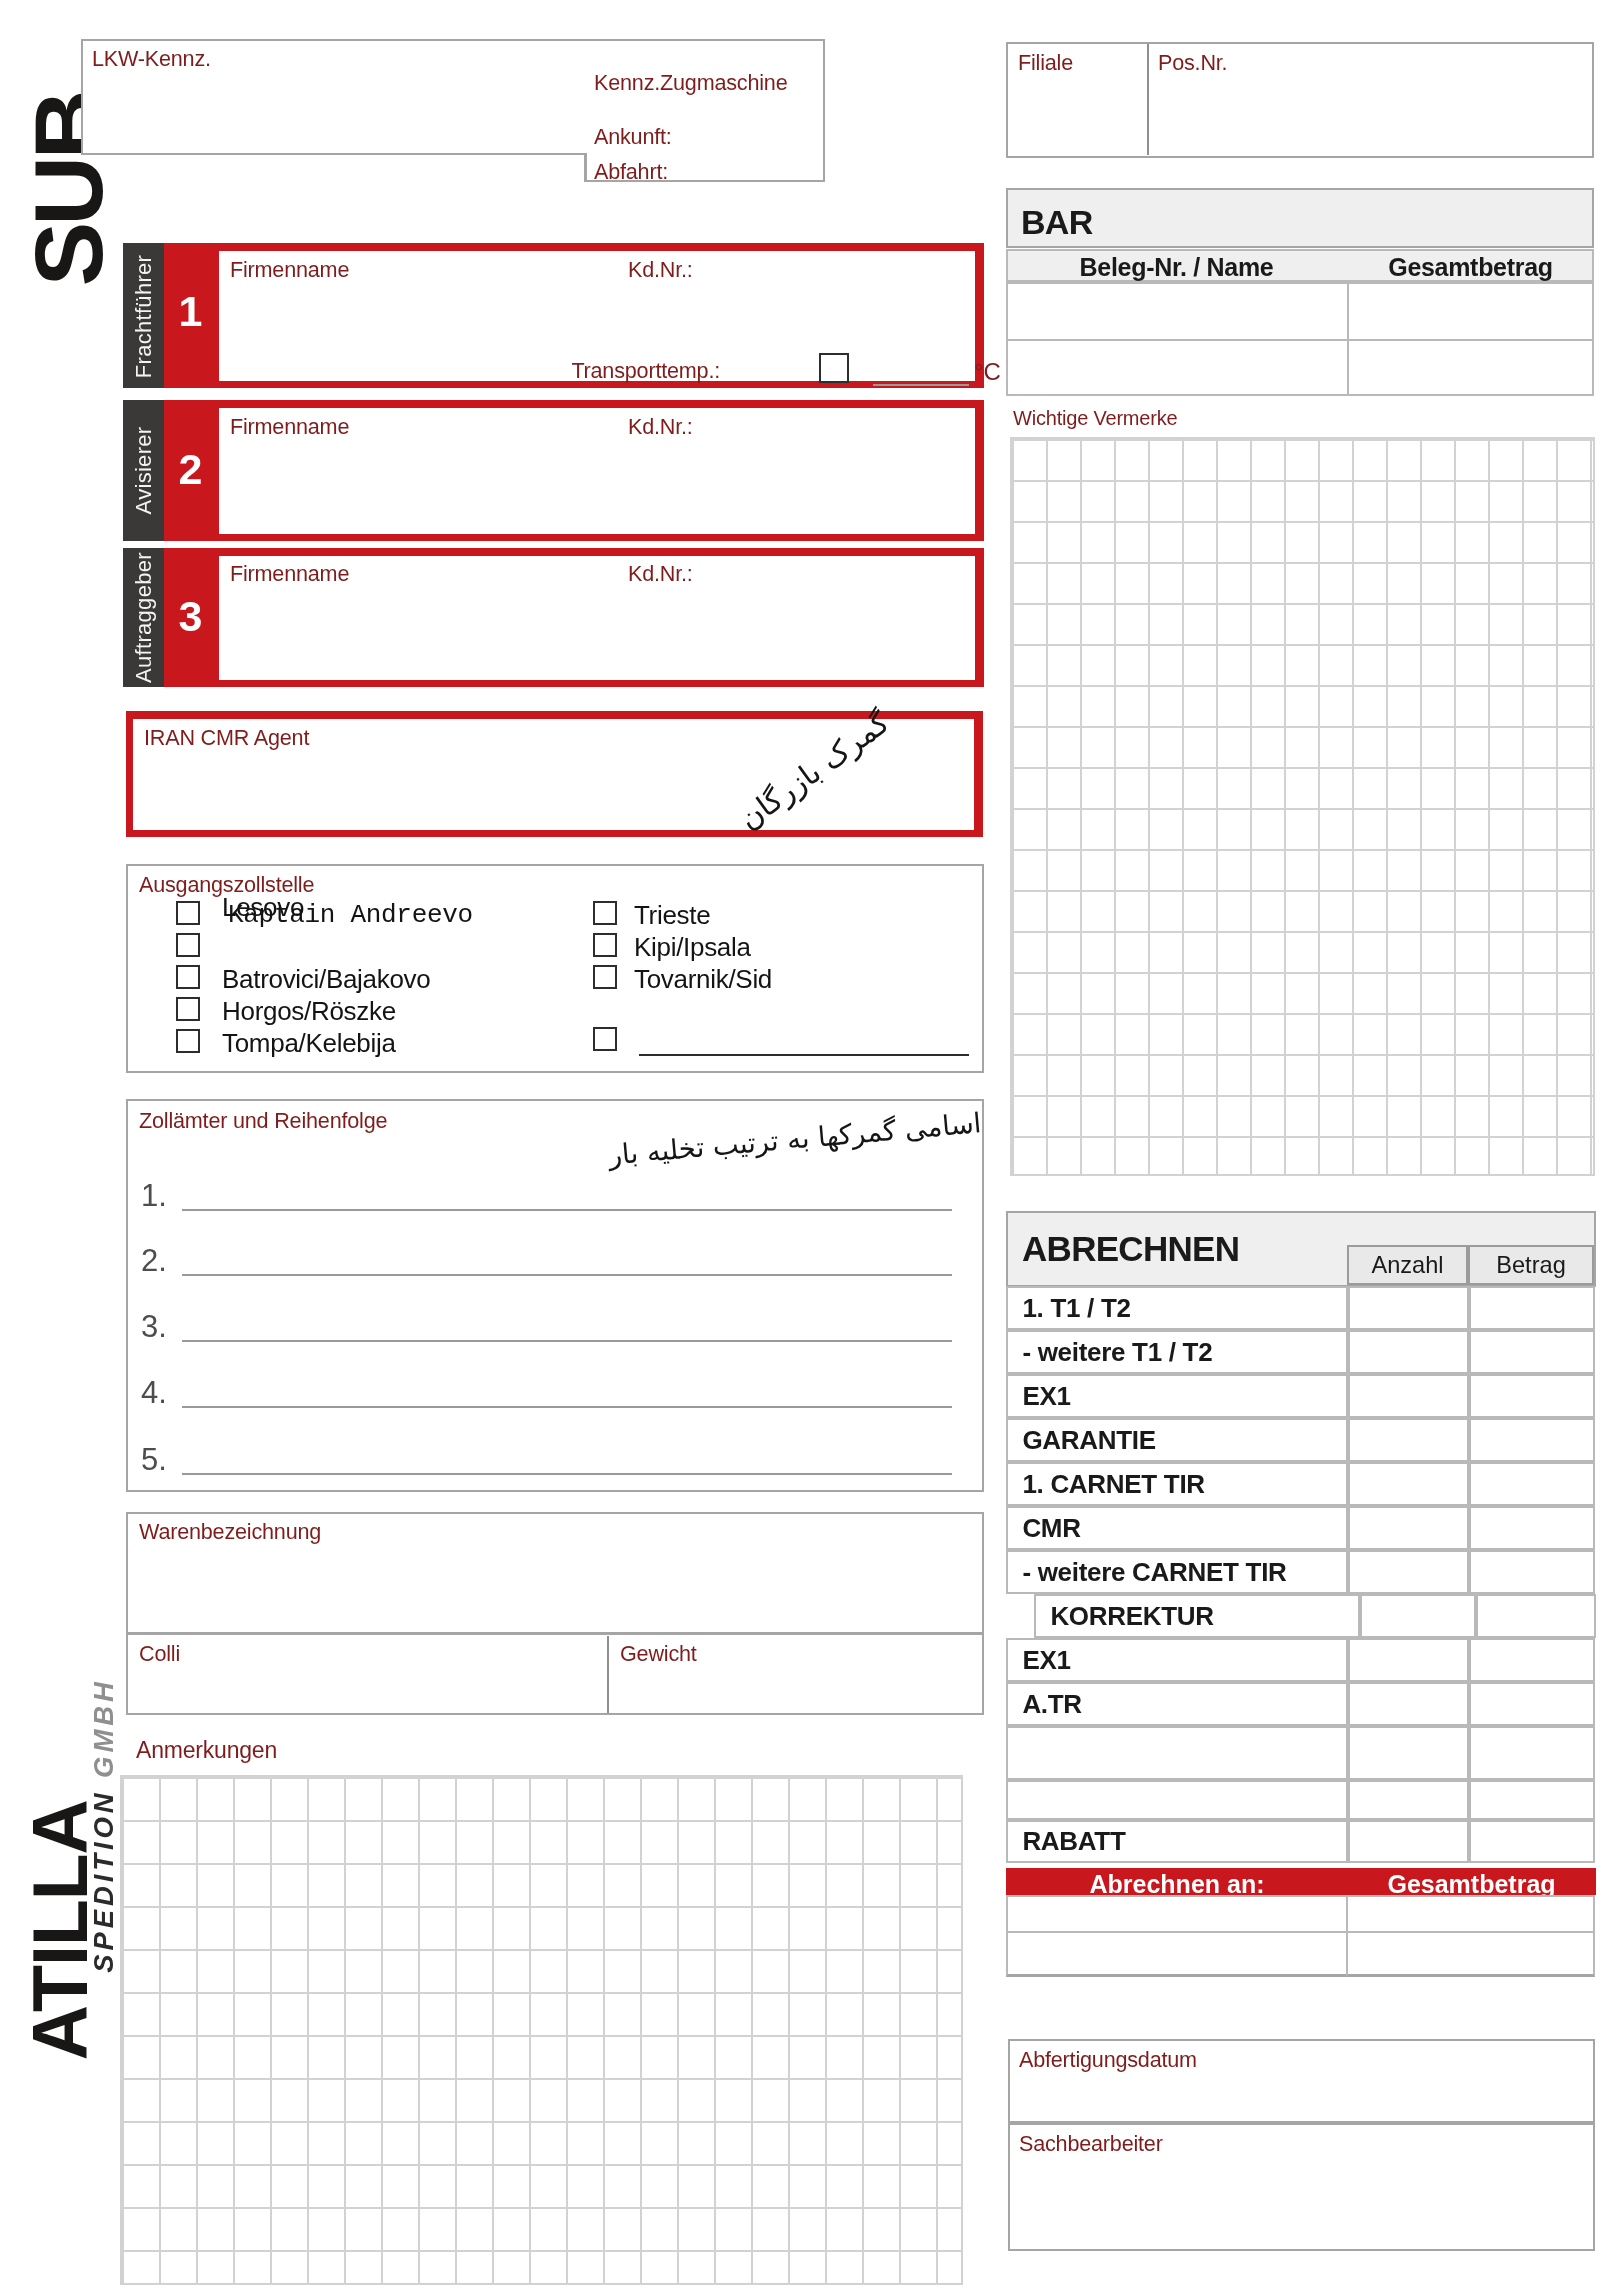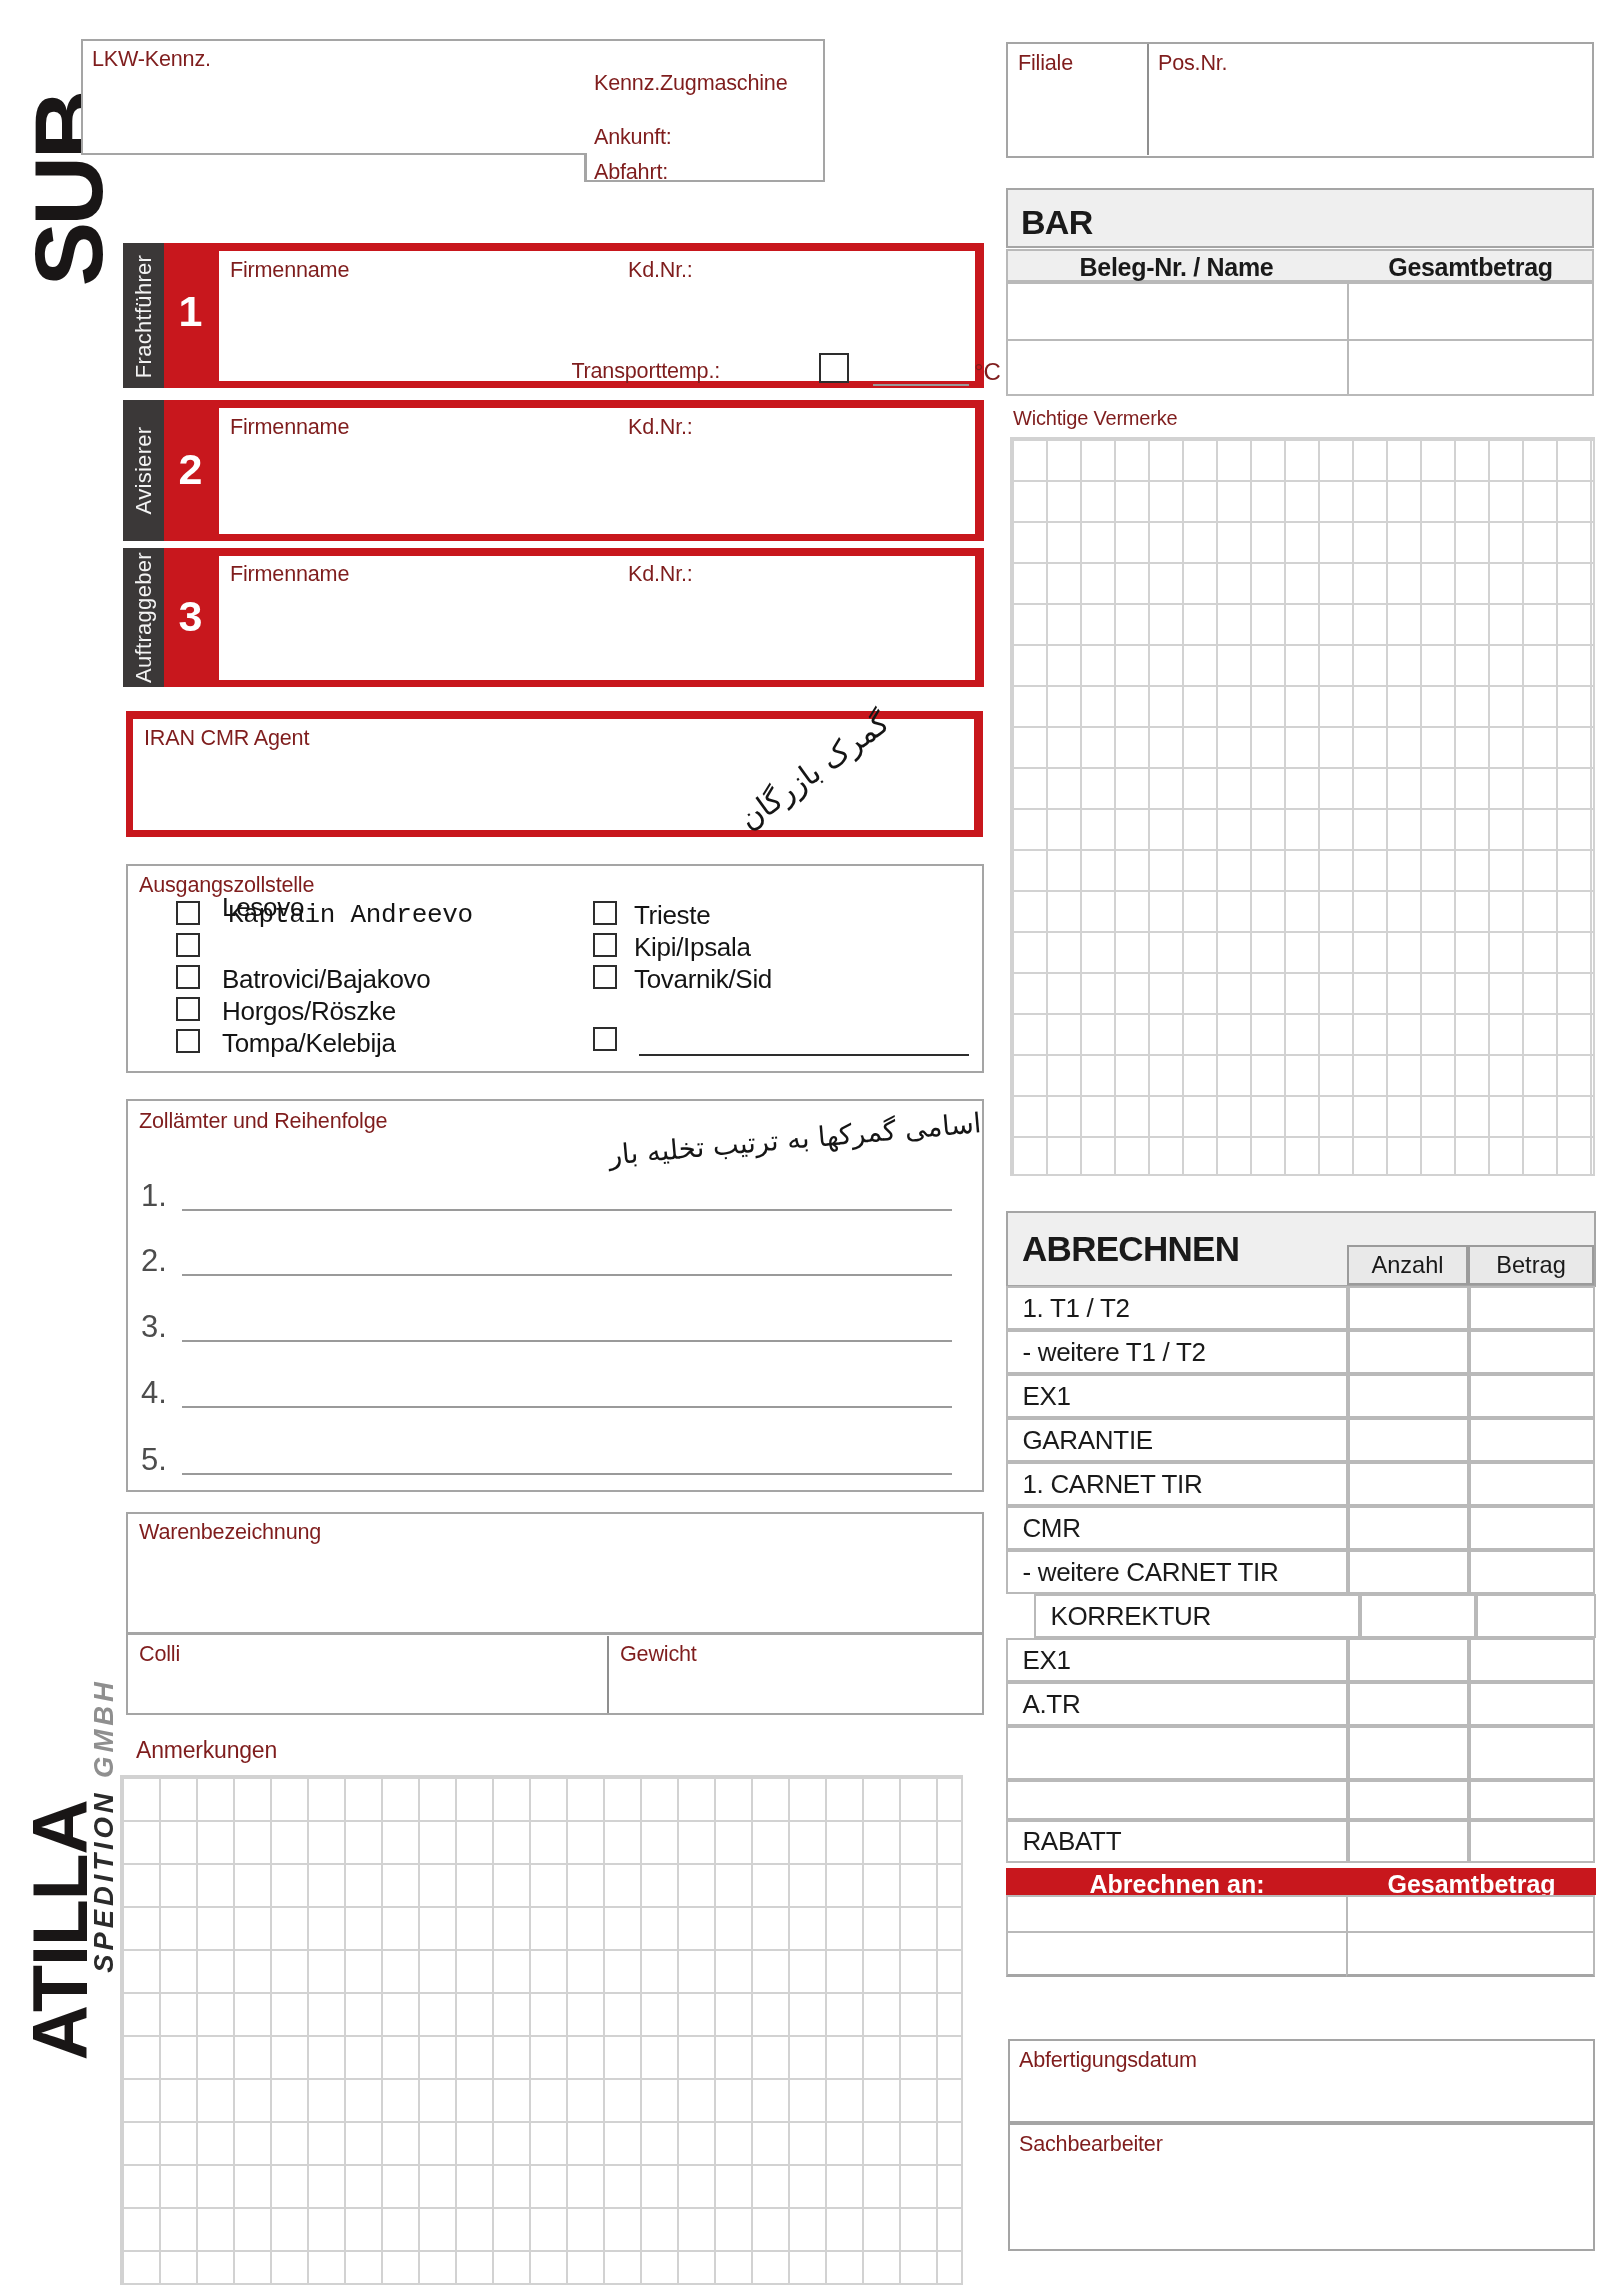--- a/index.html
+++ b/index.html
@@ -150,21 +150,21 @@
   <div class="abs vtext" style="left:-80px;top:1809px;width:366px;height:33px;font-size:27.5px;font-weight:900;font-style:italic;letter-spacing:3.9px;line-height:33px;">
     <span style="color:#2b2b2b;">SPEDITION</span>
     <span style="color:#8f8f8f;"> </span><span style="color:#8f8f8f;">GMBH</span>
   </div>
 
   <div class="abs graybox fill" style="left:1006px;top:1211px;width:590px;height:76px;"></div>
   <div class="abs" style="left:1022px;top:1229px;font-size:35px;font-weight:900;letter-spacing:-0.7px;">ABRECHNEN</div>
   <div class="abs" style="left:1347px;top:1245px;width:121px;height:40px;box-sizing:border-box;border:2px solid #9b9b9b;background:#e9e9e9;font-size:23.6px;display:flex;align-items:center;justify-content:center;">Anzahl</div>
   <div class="abs" style="left:1468px;top:1245px;width:126px;height:40px;box-sizing:border-box;border:2px solid #9b9b9b;background:#e9e9e9;font-size:23.6px;display:flex;align-items:center;justify-content:center;">Betrag</div>
 
-  <div class="abs" style="left:1006px;top:1286px;width:590px;">
+  <div class="abs" style="left:1006px;top:1286px;width:590px;font-weight:bold;">
     <div style="display:flex;height:44px;">
       <div class="cell rowlbl" style="width:342px;">1. T1 / T2</div>
       <div class="cell" style="width:121px;"></div>
       <div class="cell" style="width:126px;"></div>
     </div>
     <div style="display:flex;height:44px;">
       <div class="cell rowlbl" style="width:342px;"> - weitere T1 / T2</div>
       <div class="cell" style="width:121px;"></div>
       <div class="cell" style="width:126px;"></div>
     </div>

